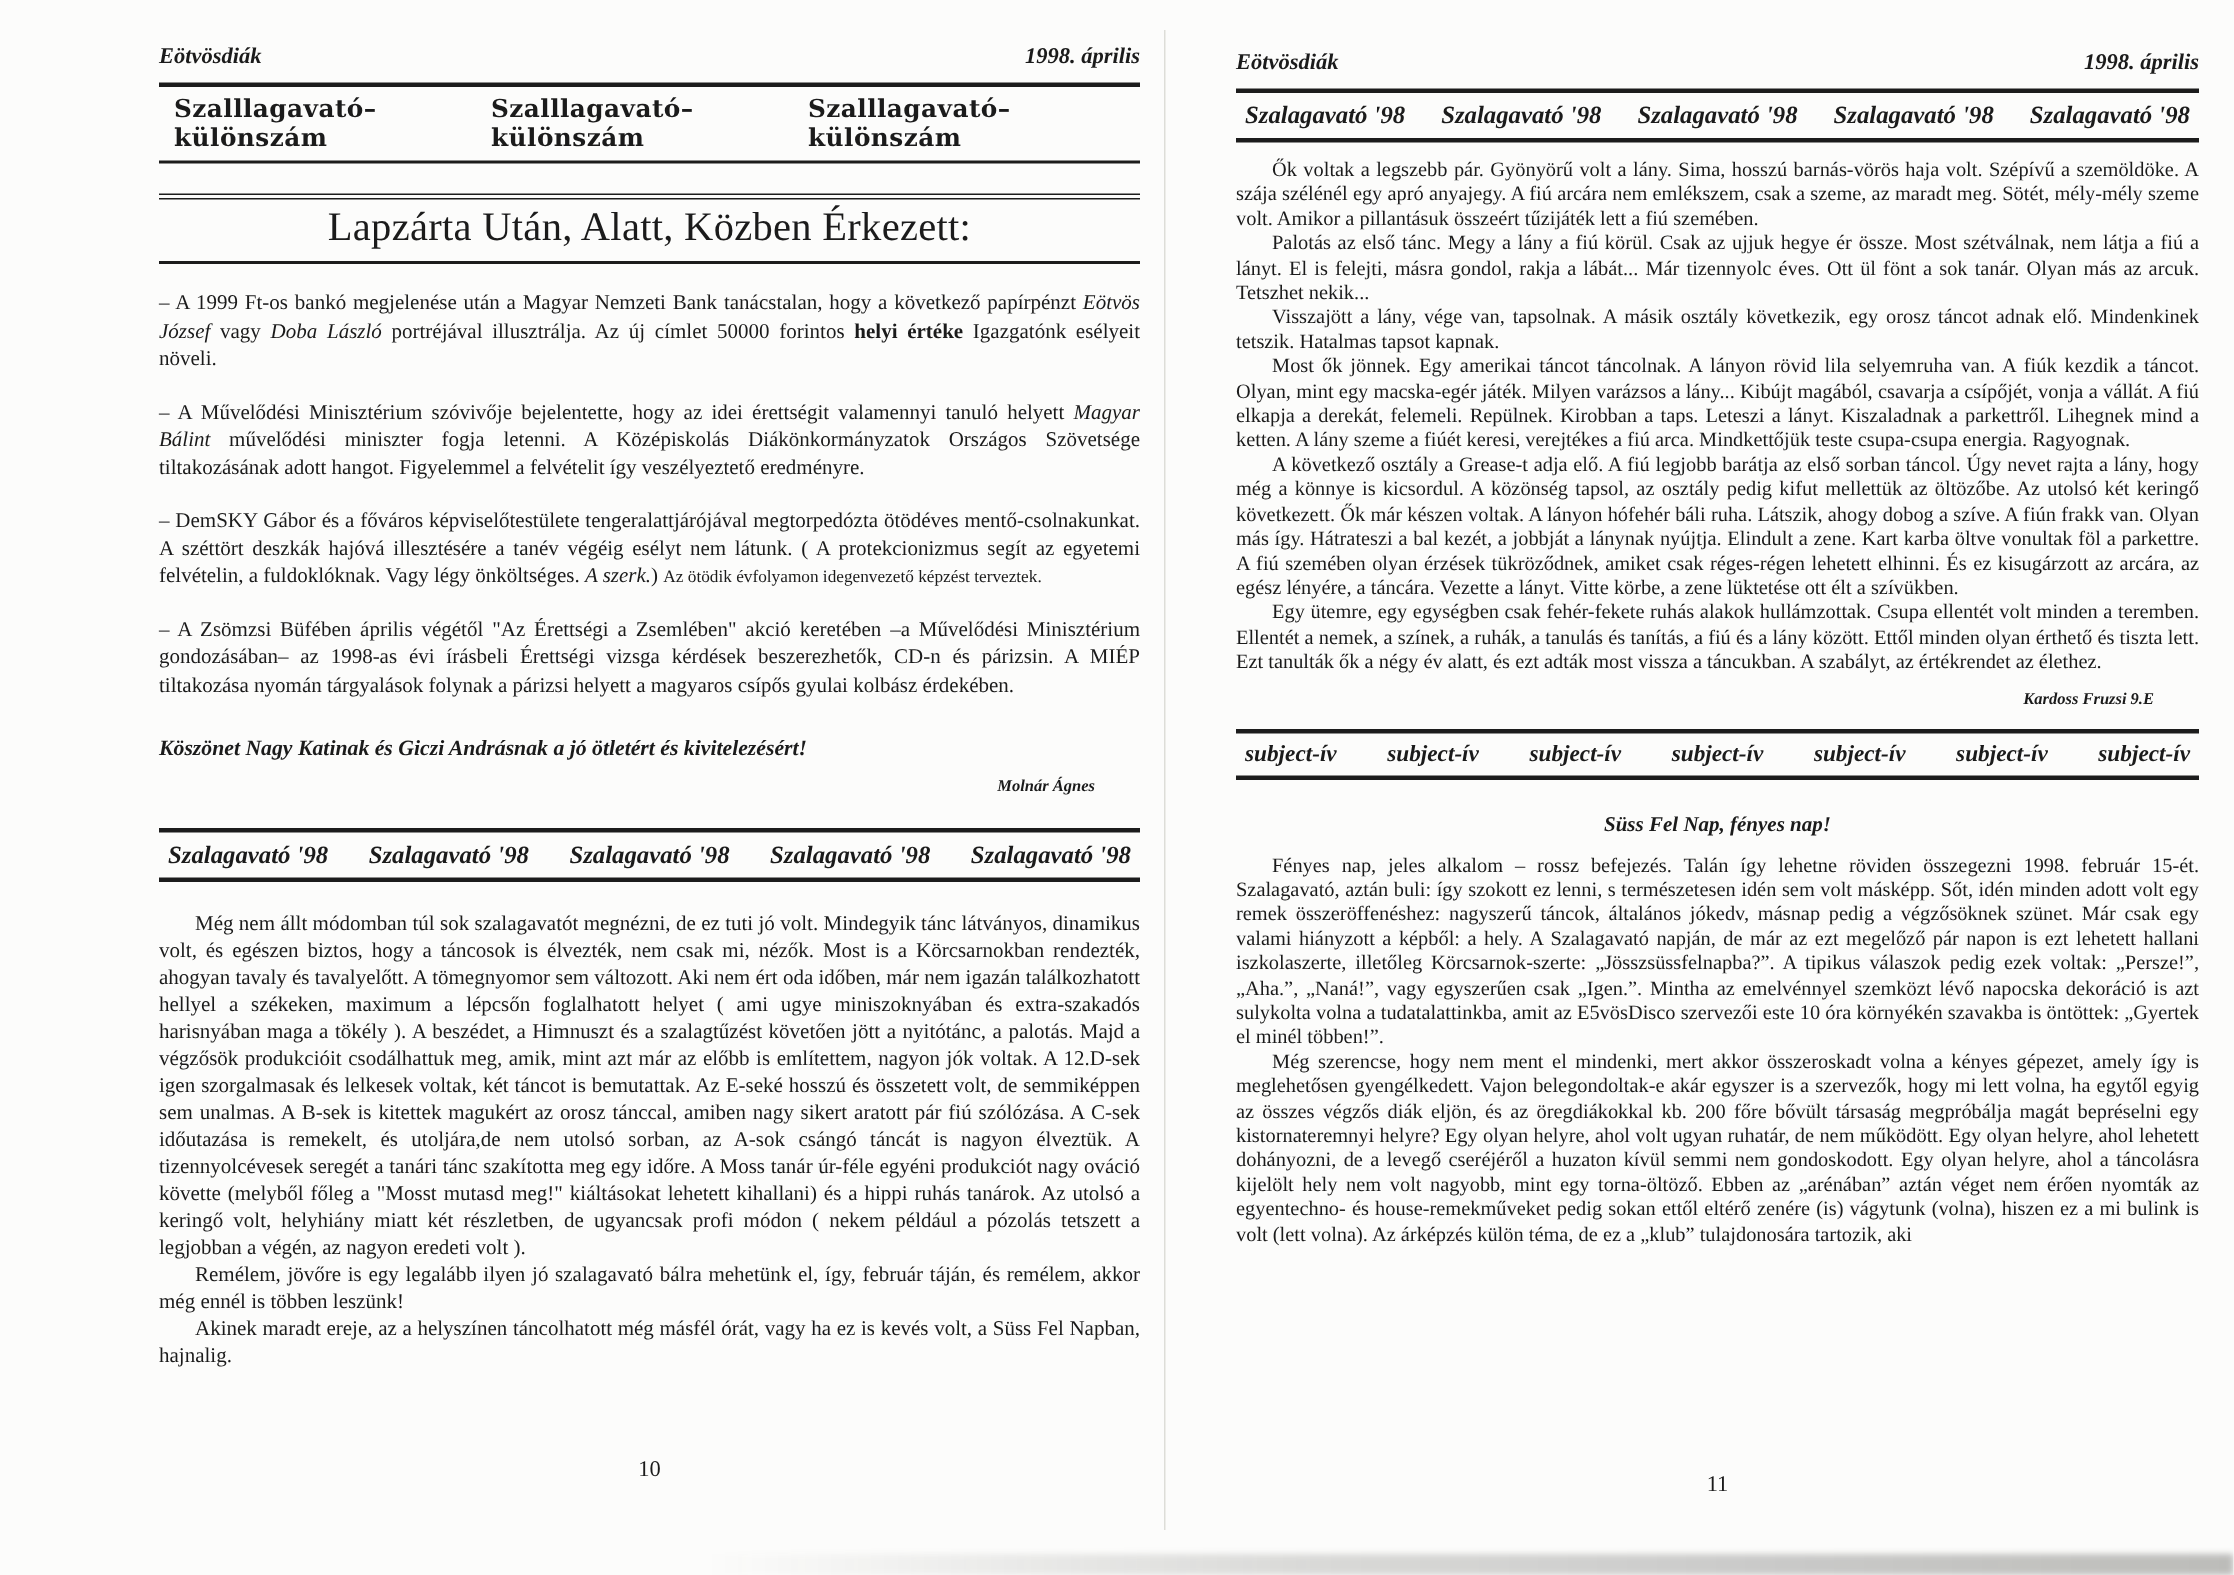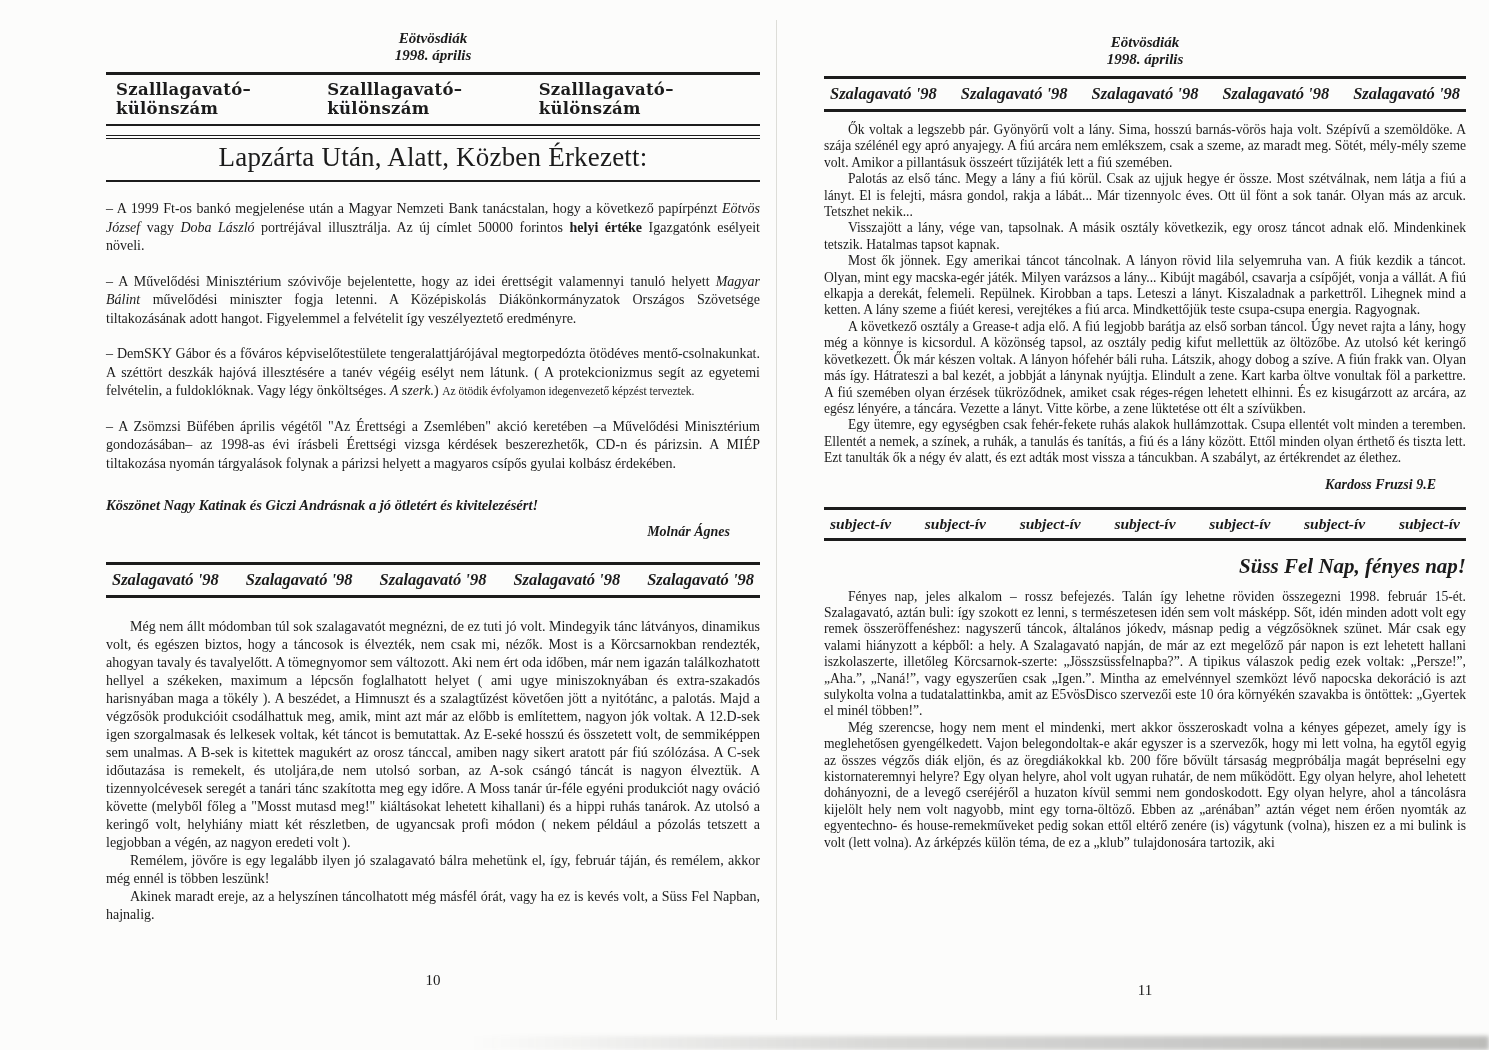--- a/index.html
+++ b/index.html
@@ -8,47 +8,47 @@
     background:#fcfcfb;color:#1b1b1b;
     font-family:"Liberation Serif", serif;
   }
   .page{position:absolute;}
   .page-left{left:106px;top:30px;width:654px;}
   .page-right{left:824px;top:34px;width:642px;}
   .divider{position:absolute;left:776px;top:20px;width:1px;height:1000px;background:#ddddd8;}
   .scan-smudge{position:absolute;left:470px;bottom:0;width:1019px;height:14px;
     background:linear-gradient(to right, rgba(0,0,0,0) 0%, rgba(60,60,55,0.18) 40%, rgba(40,40,35,0.30) 100%);
     filter:blur(2px);}
-  .page-header{display:flex;justify-content:space-between;align-items:center;
-    font-weight:bold;font-style:italic;font-size:15px;margin-bottom:8px;flex-direction:column;}
+  .page-header{display:flex;justify-content:space-between;align-items:flex-end;
+    font-weight:bold;font-style:italic;font-size:15px;margin-bottom:8px;}
   .banner{border-top:3px solid #1c1c1c;border-bottom:2px solid #1c1c1c;
     padding:5px 10px 6px;display:flex;justify-content:space-between;
     font-weight:bold;font-size:16.5px;letter-spacing:0.3px;
     font-family:"DejaVu Serif", serif;}
-  .headline-box{margin-top:9px;border-top:4px double #1c1c1c;border-bottom:2px solid #1c1c1c;
+  .headline-box{margin-top:20px;border-top:4px double #1c1c1c;border-bottom:2px solid #1c1c1c;
     padding:3px 0 7px;}
   .headline{margin:0;text-align:center;font-weight:normal;font-size:27px;letter-spacing:0.2px;}
   .news{margin-top:18px;}
   .news p{margin:0 0 17px;font-size:14px;line-height:18.5px;text-align:justify;}
   .seg-i{font-style:italic;}
   .seg-b{font-weight:bold;font-family:Liberation Serif, serif;}
   .seg-small{font-size:11.5px;}
   .thanks{margin:24px 0 0;font-weight:bold;font-style:italic;font-size:14.5px;}
-  .sig{margin:10px 30px 0 0;text-align:right;font-weight:bold;font-style:italic;font-size:14px;}
+  .sig{margin:10px 30px 0 0;text-align:right;font-weight:bold;font-style:italic;font-size:11px;}
   .ribbon{border-top:3px solid #1c1c1c;border-bottom:3px solid #1c1c1c;
     margin-top:22px;padding:5px 6px;display:flex;justify-content:space-between;
     font-weight:bold;font-style:italic;font-size:16.5px;}
   .ribbon.first{margin-top:0;}
   .article{margin-top:20px;}
   .article p{margin:0;text-indent:24px;font-size:14px;line-height:18px;text-align:justify;}
   .page-right .article{margin-top:10px;}
   .page-right .article p{font-size:13.6px;line-height:16.4px;}
   .subject-ribbon{margin-top:14px;font-size:15.5px;}
-  .article2-heading{margin:13px 0 4px;text-align:right;
-    font-weight:bold;font-style:italic;font-size:21px;}
+  .article2-heading{margin:23px 0 4px;text-align:center;
+    font-weight:bold;font-style:italic;font-size:14px;}
   .page-number{position:absolute;left:0;right:0;text-align:center;font-size:15px;}
   .page-left .page-number{top:942px;}
   .page-right .page-number{top:948px;}
 </style>
 </head>
 <body>
 
 <div class="divider"></div>
 
 <div class="page page-left">

